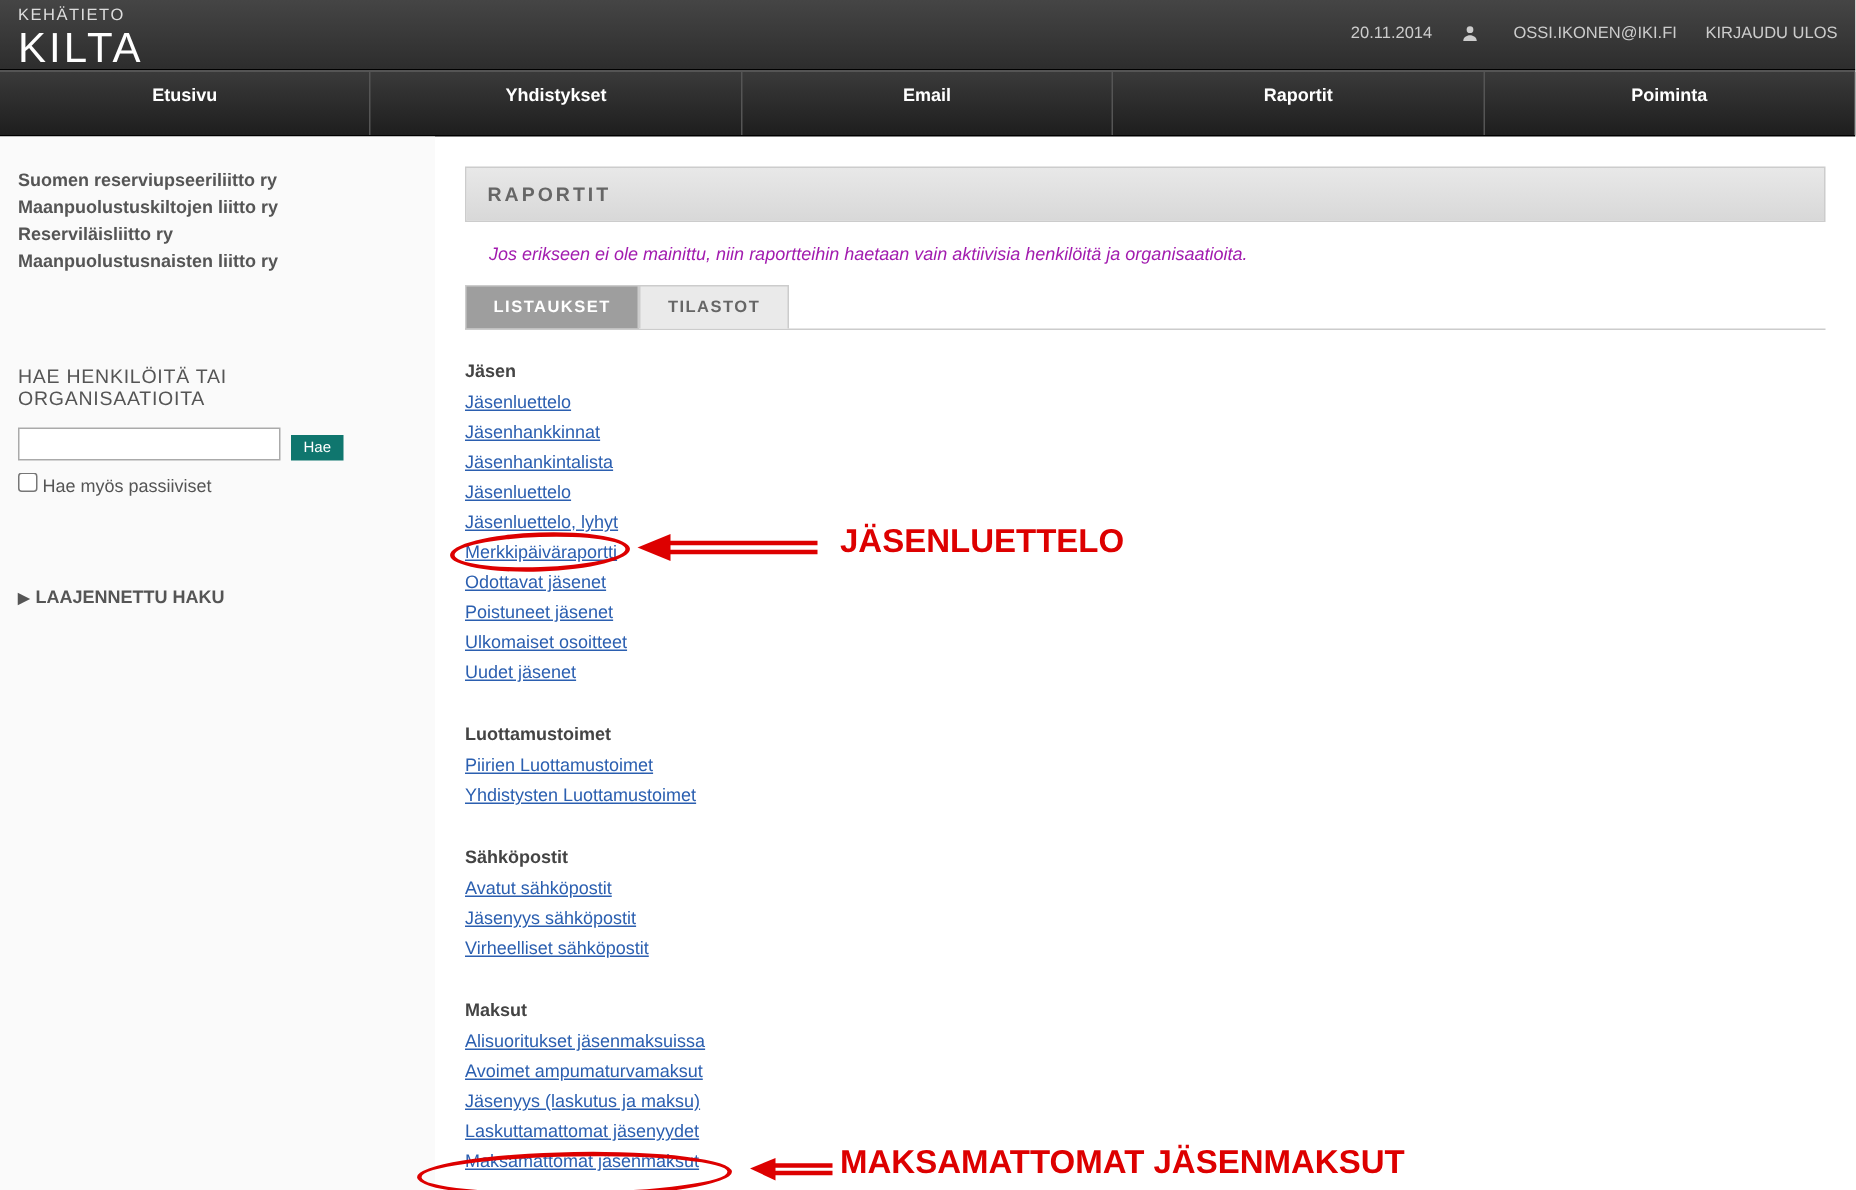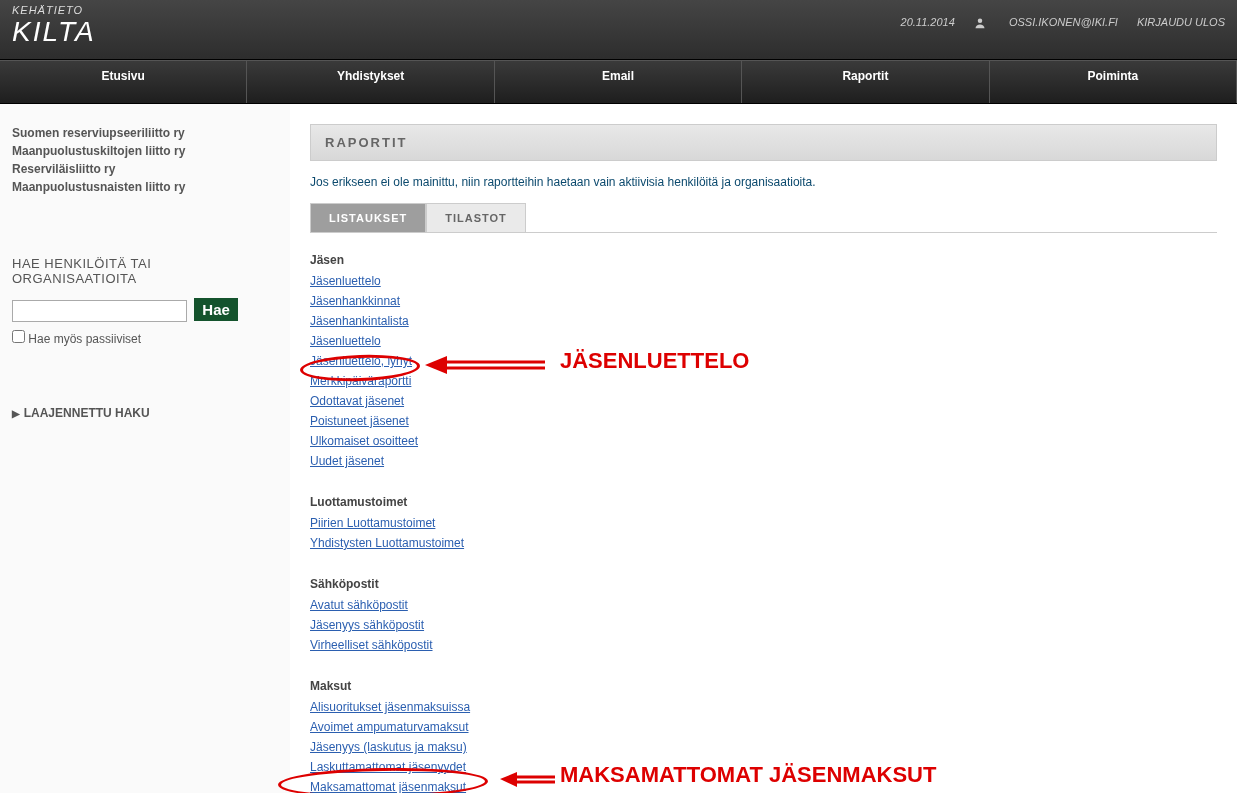--- a/index.html
+++ b/index.html
@@ -1,42 +1,42 @@
 <!DOCTYPE html>
 <html><head>
 <meta charset="utf-8">
 <style>
 * { margin:0; padding:0; box-sizing:border-box; }
 body { font-family:Verdana,Arial,sans-serif; font-size:12px; background:#fff; width:1237px; }
 
-.header { background:linear-gradient(#454545,#2d2d2d); height:60px; position:relative; color:#fff; border-bottom:1px solid #000;font-style:italic; }
+.header { background:linear-gradient(#454545,#2d2d2d); height:47px; position:relative; color:#fff; border-bottom:1px solid #000; }
 .brand { position:absolute; left:12px; top:4px; }
 .brand-top { font-size:11px; letter-spacing:1px; color:#ddd; }
 .brand-main { font-size:28px; letter-spacing:2px; color:#fff; font-weight:400; }
 .header-right { position:absolute; right:12px; top:16px; font-size:11px; color:#ccc; }
 .header-right span { margin-left:16px; cursor:pointer; }
 .user-icon { display:inline-block; width:12px; height:12px; vertical-align:middle; margin-right:4px; }
 
 .nav { background:linear-gradient(#3a3a3a,#1e1e1e); height:44px; display:flex; border-top:1px solid #555; border-bottom:1px solid #000; }
 .nav-item { flex:1; text-align:center; line-height:30px; color:#fff; font-size:12px; font-weight:bold; border-right:1px solid #555; cursor:pointer; }
 
 .body { display:flex; }
 .sidebar { width:290px; padding:20px 12px; background:#fafafa; }
 .org-list div { font-weight:bold; color:#555; font-size:12px; line-height:18px; }
 .search-title { margin-top:60px; font-weight:normal; color:#555; font-size:13px; letter-spacing:0.5px; }
 .search-row { margin-top:12px; }
 .search-row input[type=text] { width:175px; height:22px; border:1px solid #aaa; padding:2px 4px; }
-.search-btn { background:#14532d; color:#fff; border:none; padding:3px 8px; font-size:15px; font-weight:bold; cursor:pointer; margin-left:4px; }
+.search-btn { background:#0f766e; color:#fff; border:none; padding:3px 8px; font-size:10px; font-weight:normal; cursor:pointer; margin-left:4px; }
 .chk-row { margin-top:8px; font-size:12px; color:#555; }
 .adv-search { margin-top:60px; font-weight:bold; color:#555; font-size:12px; cursor:pointer; }
 .adv-search::before { content:"▶"; font-size:10px; margin-right:4px; }
 
 .main { flex:1; padding:20px 20px 40px 20px; }
 .page-title-bar { background:linear-gradient(#e8e8e8,#d8d8d8); border:1px solid #ccc; padding:10px 14px; font-size:13px; color:#666; letter-spacing:2px; font-weight:bold; }
-.intro { margin:14px 0; color:#0c4a6e; font-size:12px; }
+.intro { margin:14px 16px; color:#a21caf; font-size:12px;font-style:italic; }
 .tabs { display:flex; border-bottom:1px solid #ccc; }
 .tab { padding:8px 18px; font-size:11px; font-weight:bold; color:#666; background:#eaeaea; border:1px solid #ccc; border-bottom:none; cursor:pointer; letter-spacing:1px; }
 .tab.active { background:#9e9e9e; color:#fff; }
 
 .sections { margin-top:20px; }
 .section { margin-bottom:24px; }
 .section-title { font-weight:bold; color:#444; margin-bottom:4px; font-size:12px; }
 .link-list a { display:block; color:#2b5fb0; text-decoration:underline; font-size:12px; line-height:20px; cursor:pointer; }
 
 .annot { position:absolute; color:#d00; font-weight:bold; pointer-events:none; }

